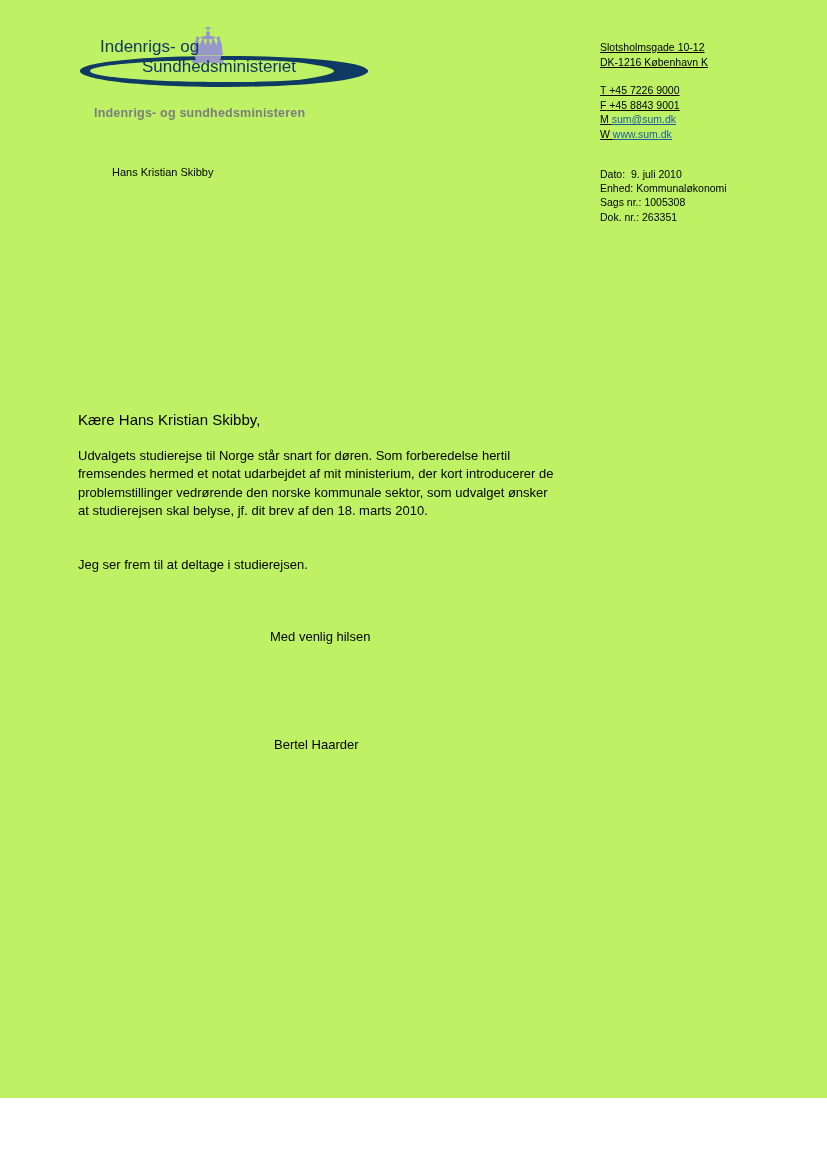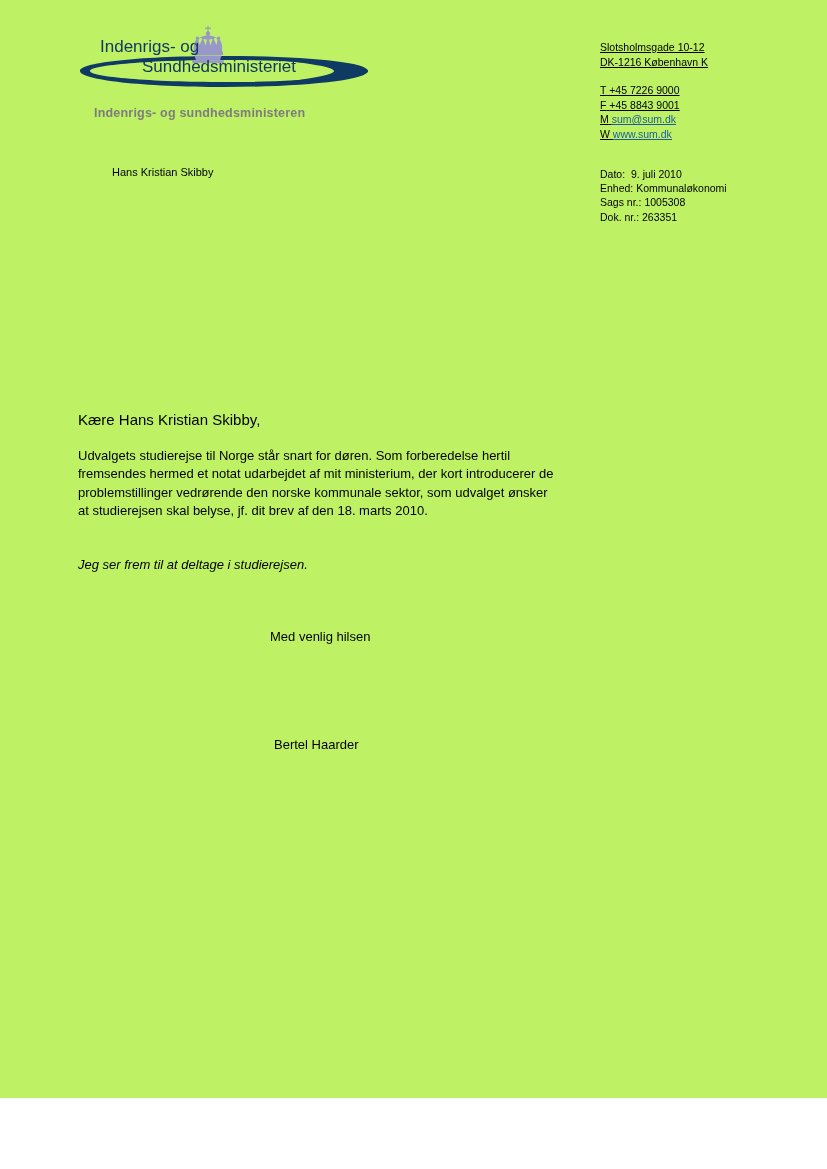--- a/index.html
+++ b/index.html
@@ -107,21 +107,20 @@
     line-height: 18.3px;
     text-align: left;
   }
   .closing-paragraph {
     position: absolute;
     left: 78px;
     top: 556px;
     width: 478px;
     font-size: 13px;
     line-height: 18.3px;
-    font-style: italic;
   }
   .valediction {
     position: absolute;
     left: 270px;
     top: 628px;
     font-size: 13px;
     line-height: 18px;
   }
   .signature-name {
     position: absolute;

